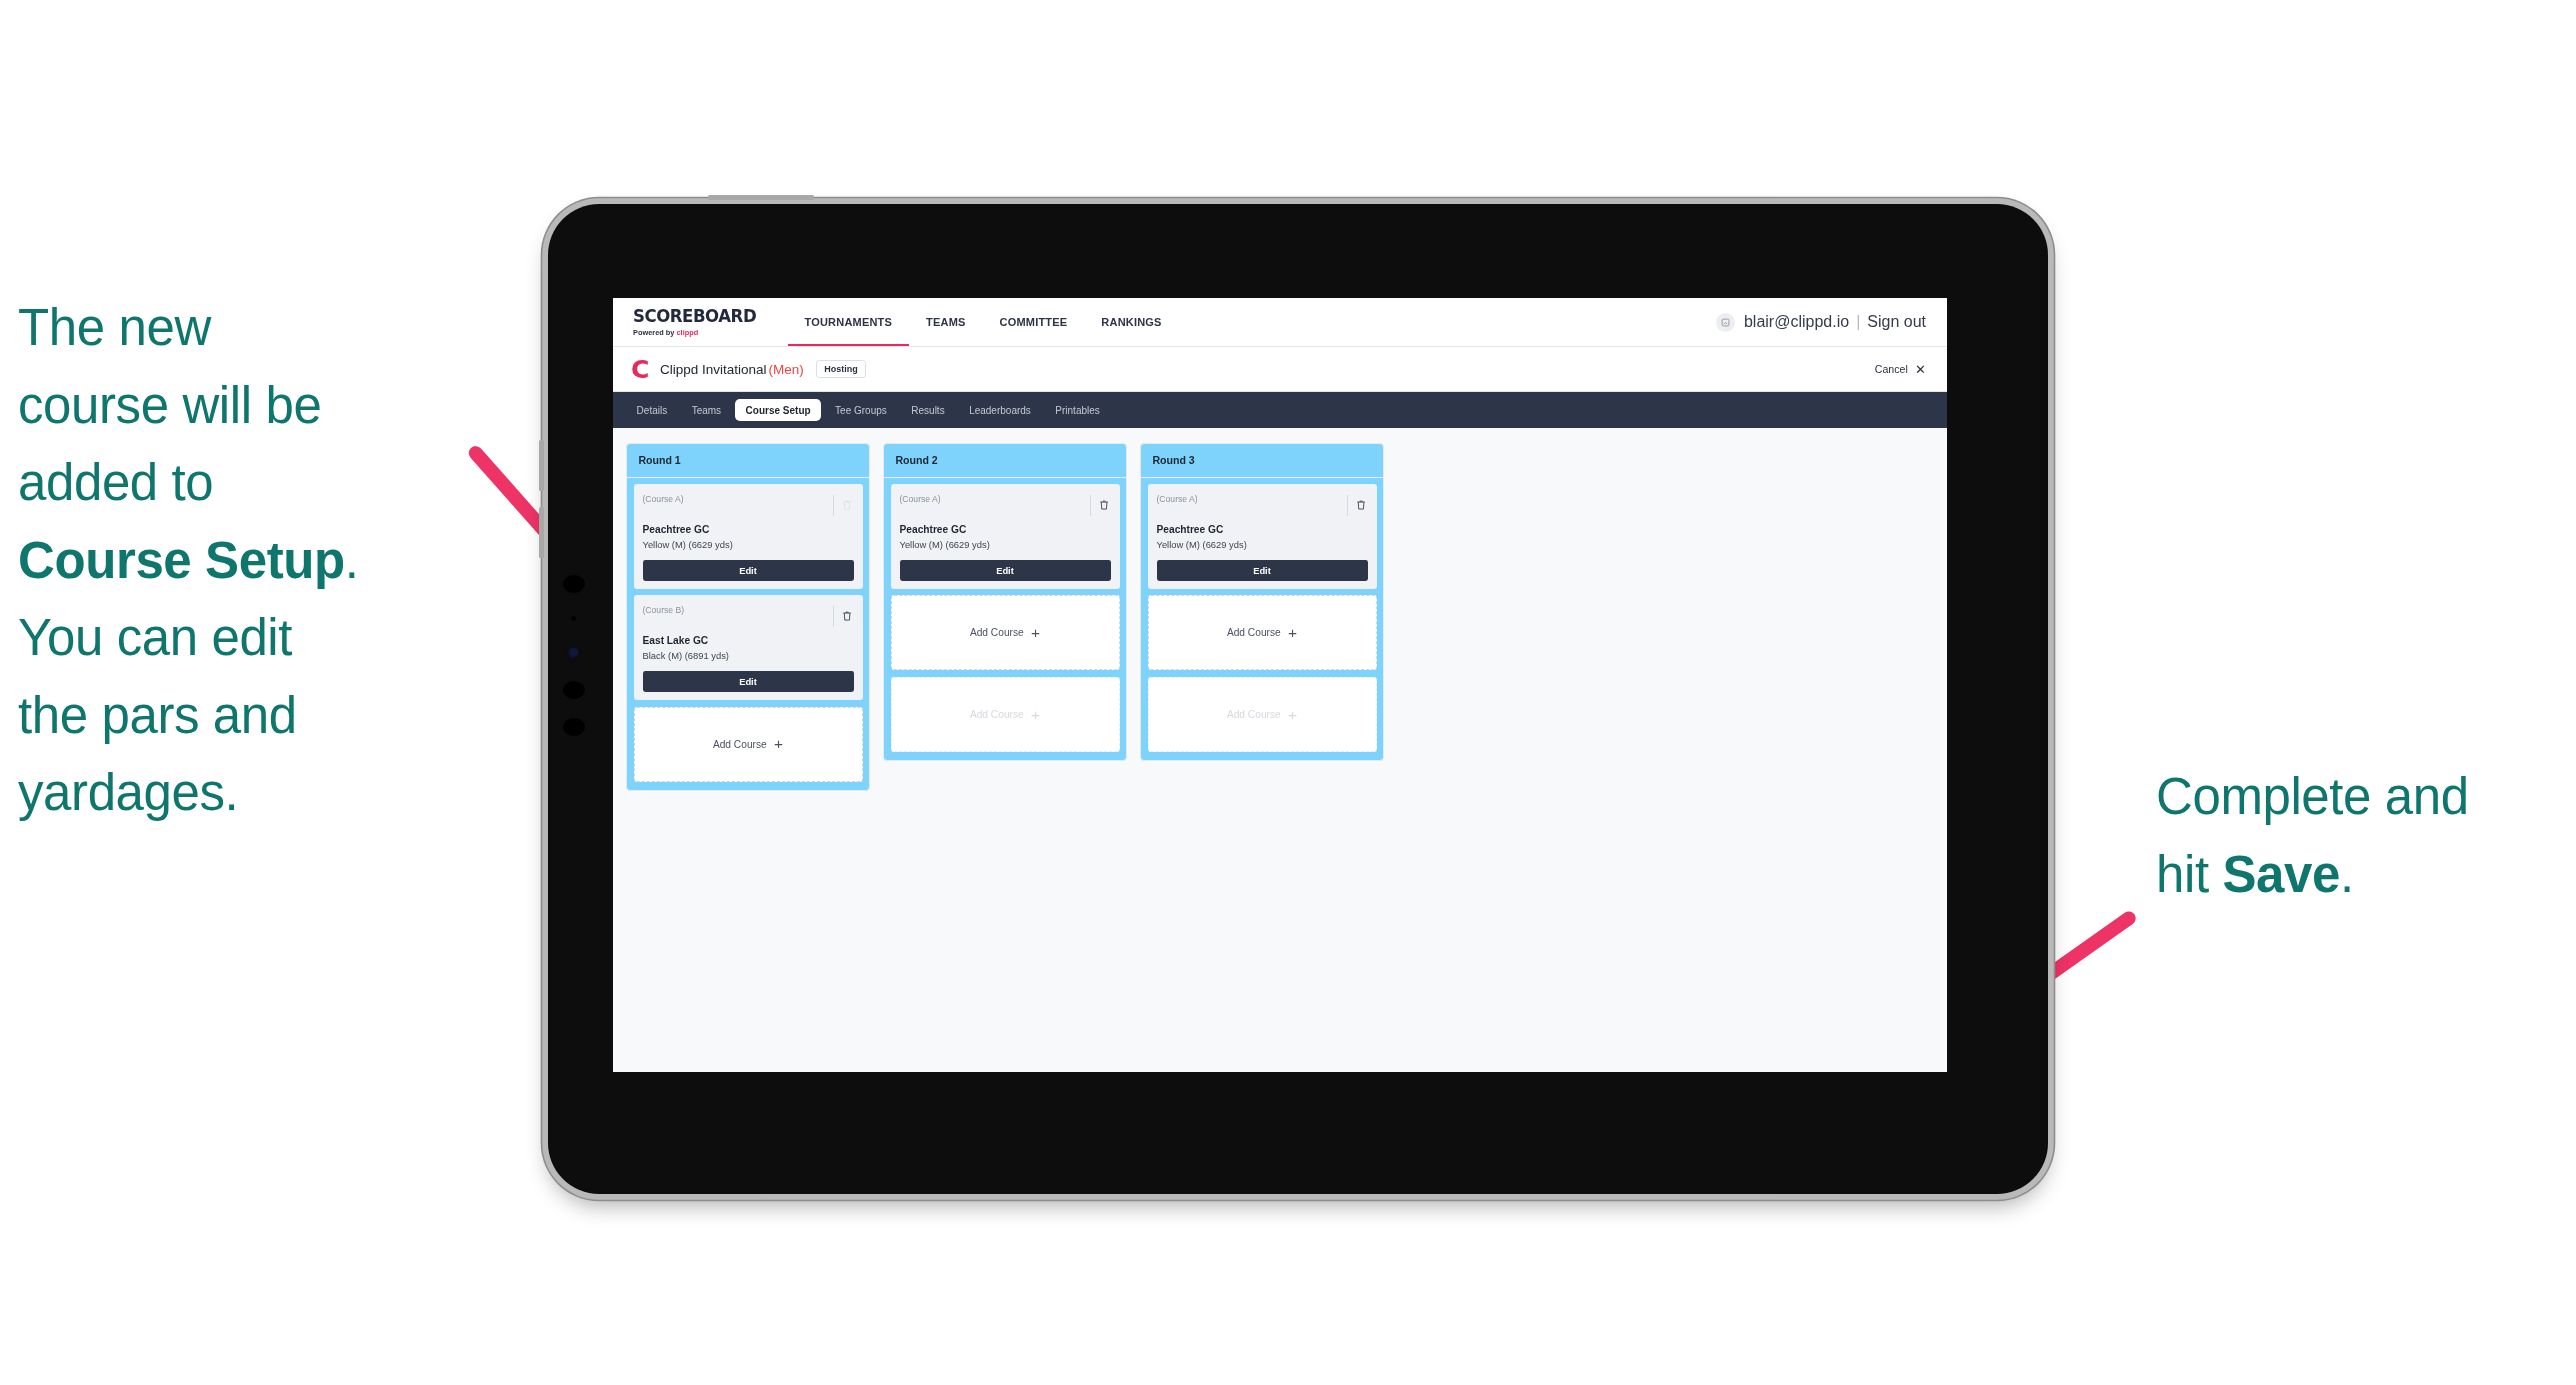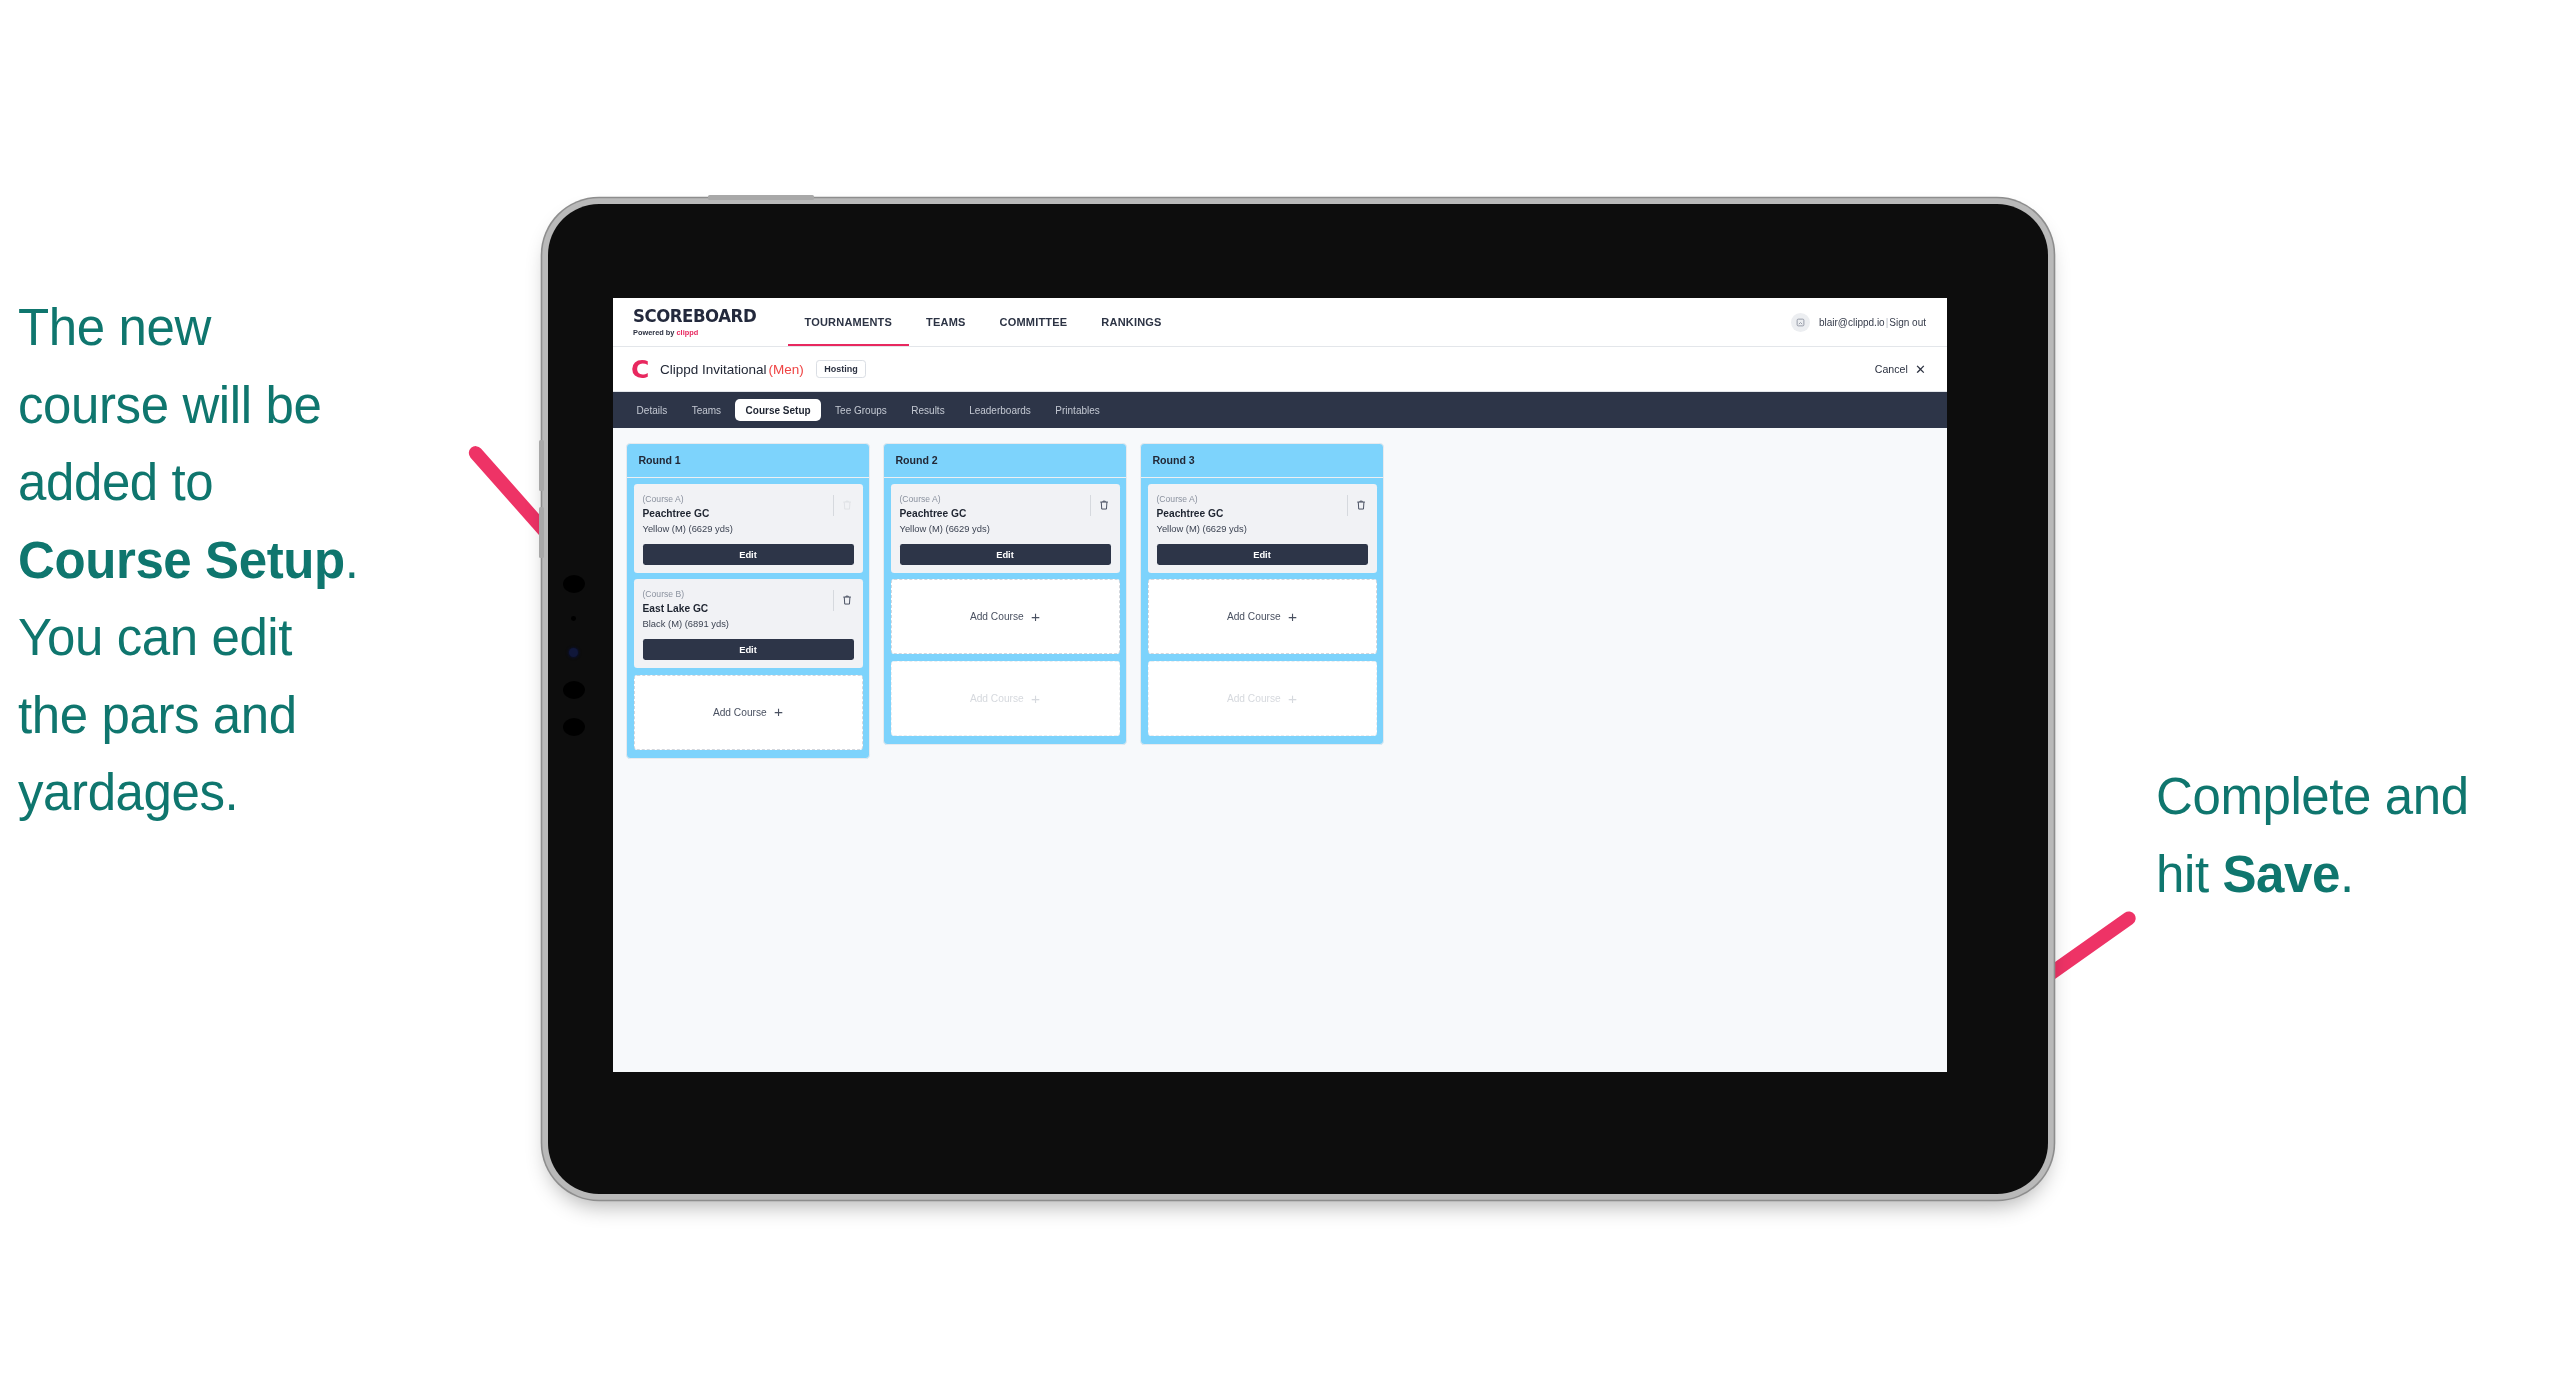--- a/index.html
+++ b/index.html
@@ -87,21 +87,21 @@
 
   .topright {
     margin-left: auto; display: flex; align-items: center;
     padding-right: 21px; gap: 9px;
   }
   .avatar {
     width: 19px; height: 19px; border-radius: 50%; background: #eceef1;
     display: flex; align-items: center; justify-content: center;
     color: #8d93a0; font-size: 9px;
   }
-  .userline { font-size: 10px; color: #353b4a; display: flex; gap: 1px; align-items: center; }
+  .userline { font-size: 16px; color: #353b4a; display: flex; gap: 7px; align-items: center; }
   .userline .sep { color: #b6bac3; }
   .userline .signout { cursor: pointer; }
 
   
   .titlerow {
     height: 45px; background: #fff; display: flex; align-items: center;
     padding: 0 21px 0 18px; border-bottom: 0.8px solid #e3e6ea;
   }
   .c-logo {
     font-family: "DejaVu Sans", sans-serif;
@@ -140,21 +140,21 @@
   .round-head {
     padding: 10.6px 11.4px; font-size: 10.6px; font-weight: 700; color: #222836;
     border-bottom: 0.8px solid #edeff2;
   }
   .round-body { padding: 6.5px 6.5px 8.2px; }
 
   .course-card { background: #f1f2f5; border-radius: 3.3px; padding: 9px 9px 8.2px; margin-bottom: 6.5px; }
   .cc-top { display: flex; align-items: flex-start; }
   .cc-info { flex: 1 1 auto; }
   .cc-label { font-size: 8.6px; color: #8a919e; line-height: 1.5; }
-  .cc-name { font-size: 10.2px; font-weight: 700; color: #1e2430; line-height: 1.55; }
+  .cc-name { font-size: 10.2px; font-weight: 700; color: #1e2430; line-height: 1.55; margin-top: 16px; }
   .cc-tee { font-size: 9.4px; color: #3d4453; line-height: 1.5; }
   .cc-actions { display: flex; align-items: center; gap: 7.3px; padding-top: 1.6px; }
   .cc-divider { width: 0.8px; height: 21px; background: #d6d9de; }
   .trash { width: 12.2px; height: 12.2px; color: #4b5263; cursor: pointer; }
   .trash.disabled { color: #e0e2e6; cursor: default; }
   .edit-btn {
     margin-top: 8.2px; width: 100%; background: #2d3548; color: #fff;
     border: none; border-radius: 2.4px; height: 20.4px;
     font-size: 9.4px; font-weight: 700; font-family: "Liberation Sans", sans-serif;
     cursor: pointer;

